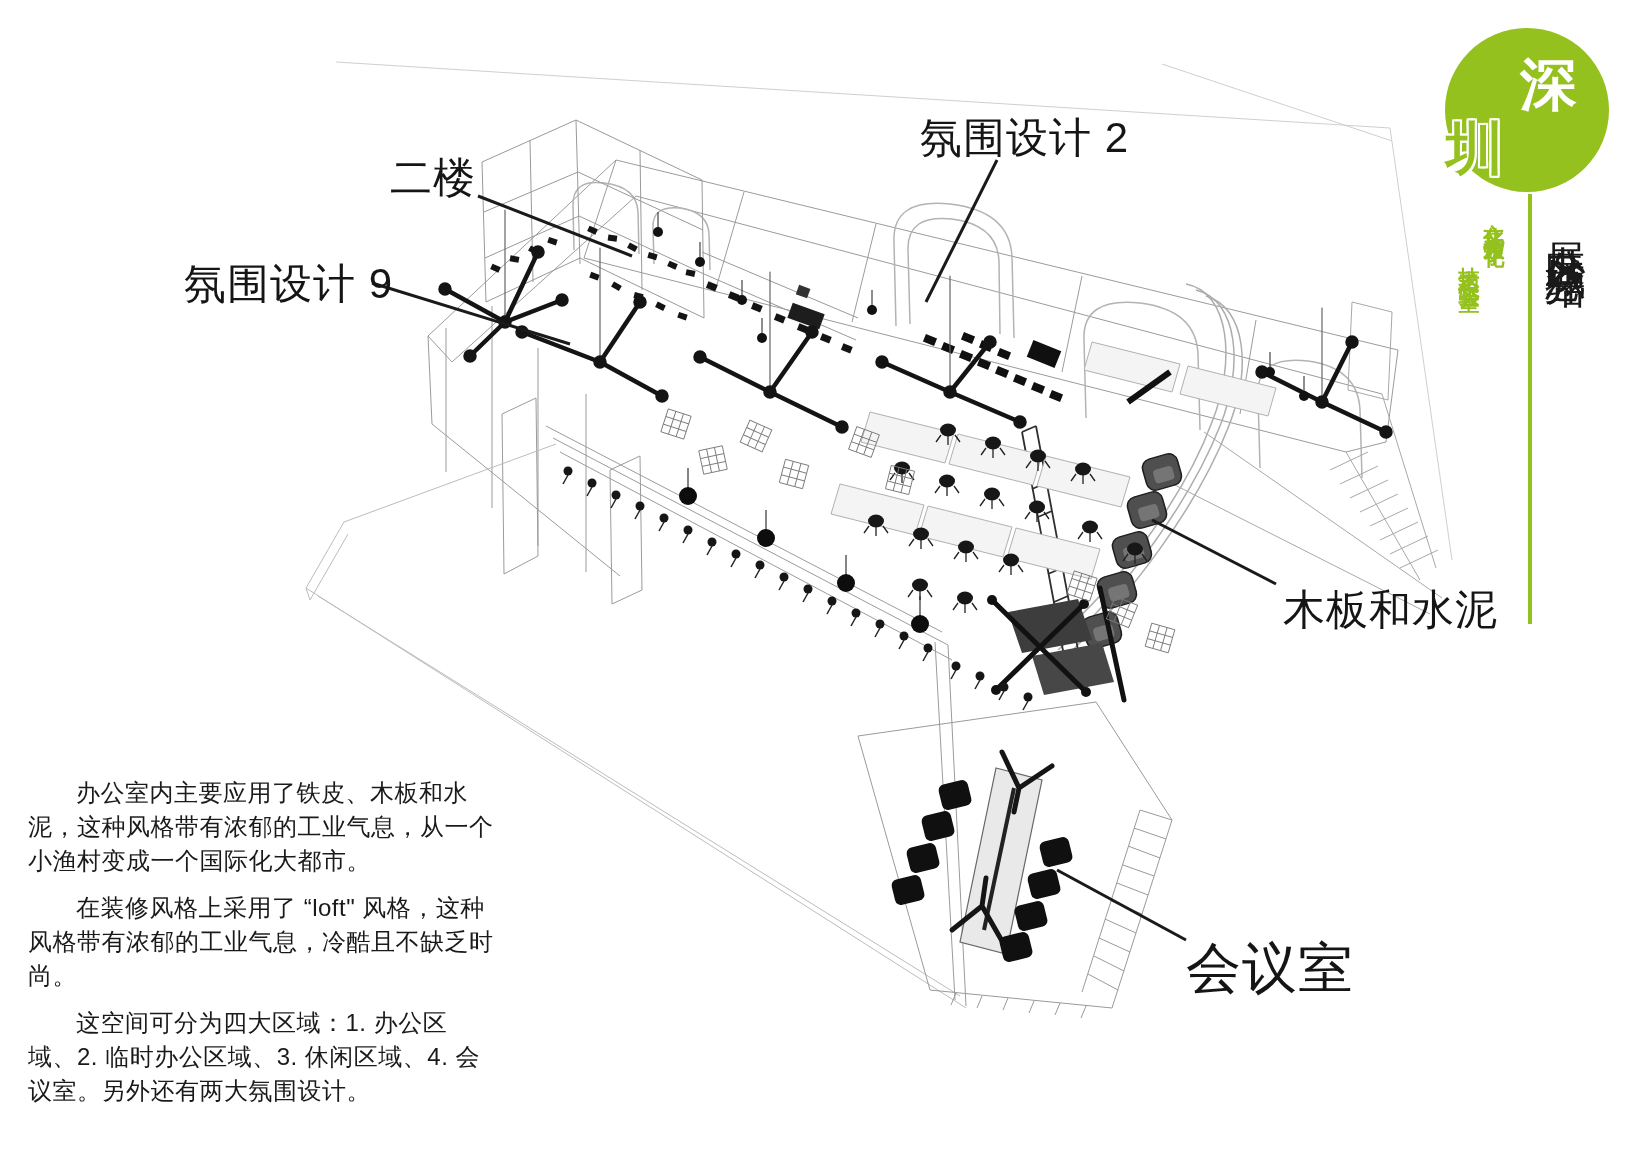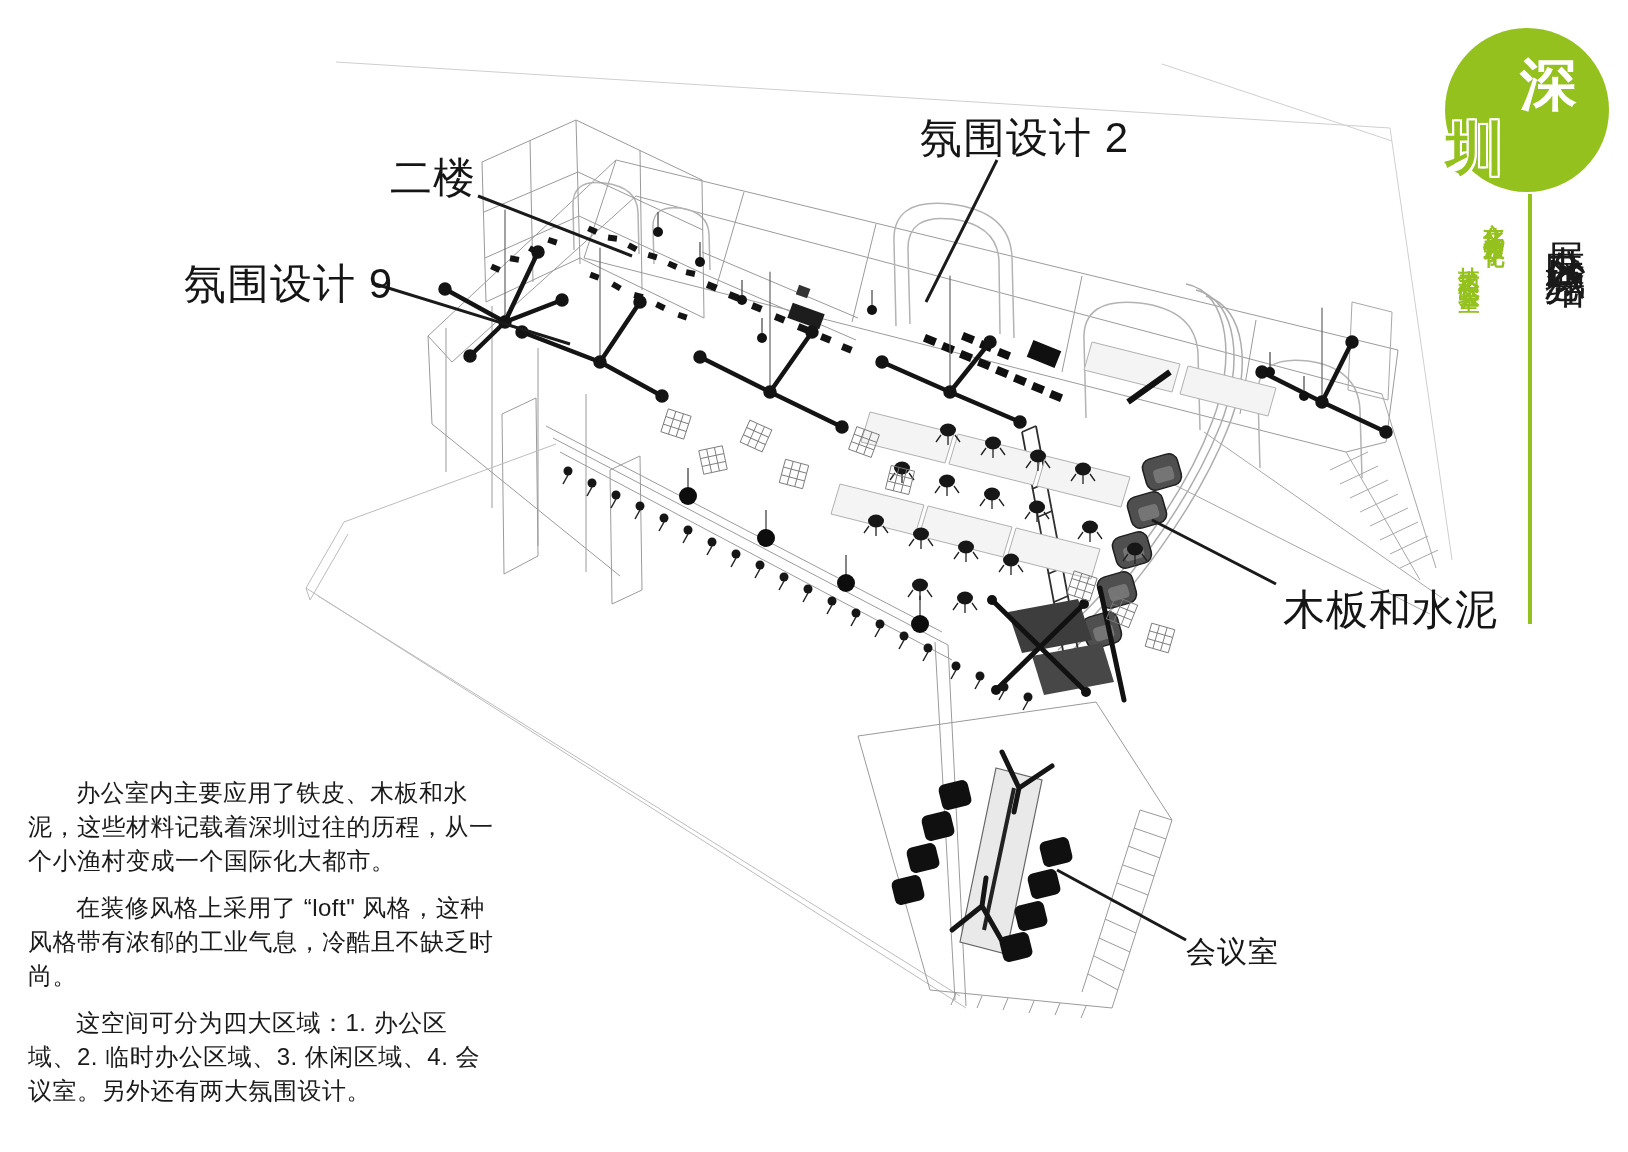--- a/index.html
+++ b/index.html
@@ -1,21 +1,21 @@
 <!DOCTYPE html>
 <html style="--green: #95c11f;"><head>
 <meta charset="utf-8">
 <style>
   html,body{margin:0;padding:0;background:#fff;}
   .canvas{position:relative;width:1628px;height:1152px;background:#fff;overflow:hidden;
           font-family:"Liberation Sans",sans-serif;}
   svg.blueprint{position:absolute;left:0;top:0;}
   .diagram-label{position:absolute;white-space:nowrap;color:#151515;font-size:42px;
                  font-family:"Liberation Sans",sans-serif;letter-spacing:1px;}
-  .diagram-label.big{font-size:30px;}
+  .diagram-label.big{font-size:55px;}
   
   .desc{position:absolute;left:28px;top:776px;width:466px;color:#1a1a1a;}
   .desc p{margin:0 0 13px 0;font-size:24px;line-height:34px;text-indent:2em;
           letter-spacing:0.5px;}
   
   .logo-circle{position:absolute;left:1445px;top:28px;width:164px;height:164px;
                border-radius:50%;background:var(--green,#95c11f);}
   .logo-char-top{position:absolute;left:1520px;top:56px;font-size:57px;font-weight:bold;
                  color:#ffffff;line-height:1;}
   .logo-char-bottom{position:absolute;left:1446px;top:120px;font-size:57px;font-weight:bold;
@@ -330,21 +330,21 @@
   </g>
 </svg>
 
 <div class="diagram-label" style="left:390px;top:150px;">二楼</div>
 <div class="diagram-label" style="left:184px;top:256px;">氛围设计 9</div>
 <div class="diagram-label" style="left:920px;top:110px;">氛围设计 2</div>
 <div class="diagram-label" style="left:1283px;top:582px;">木板和水泥</div>
 <div class="diagram-label big" style="left:1186px;top:932px;">会议室</div>
 
 <div class="desc">
-  <p>办公室内主要应用了铁皮、木板和水泥，这些材料记载着深圳过往的历程，从一个小渔村变成一个国际化大都市。</p>
+  <p>办公室内主要应用了铁皮、木板和水泥，这种风格带有浓郁的工业气息，从一个小渔村变成一个国际化大都市。</p>
   <p>在装修风格上采用了 “loft" 风格，这种风格带有浓郁的工业气息，冷酷且不缺乏时尚。</p>
   <p>这空间可分为四大区域：1. 办公区域、2. 临时办公区域、3. 休闲区域、4. 会议室。另外还有两大氛围设计。</p>
 </div>
 
 <div class="logo-circle"></div>
 <div class="logo-char-top">深</div>
 <div class="logo-char-bottom">圳</div>
 <div class="green-rule"></div>
 <div class="v-text tagline right-col">文化场馆数字化</div>
 <div class="v-text tagline left-col">技术工程实验室</div>

